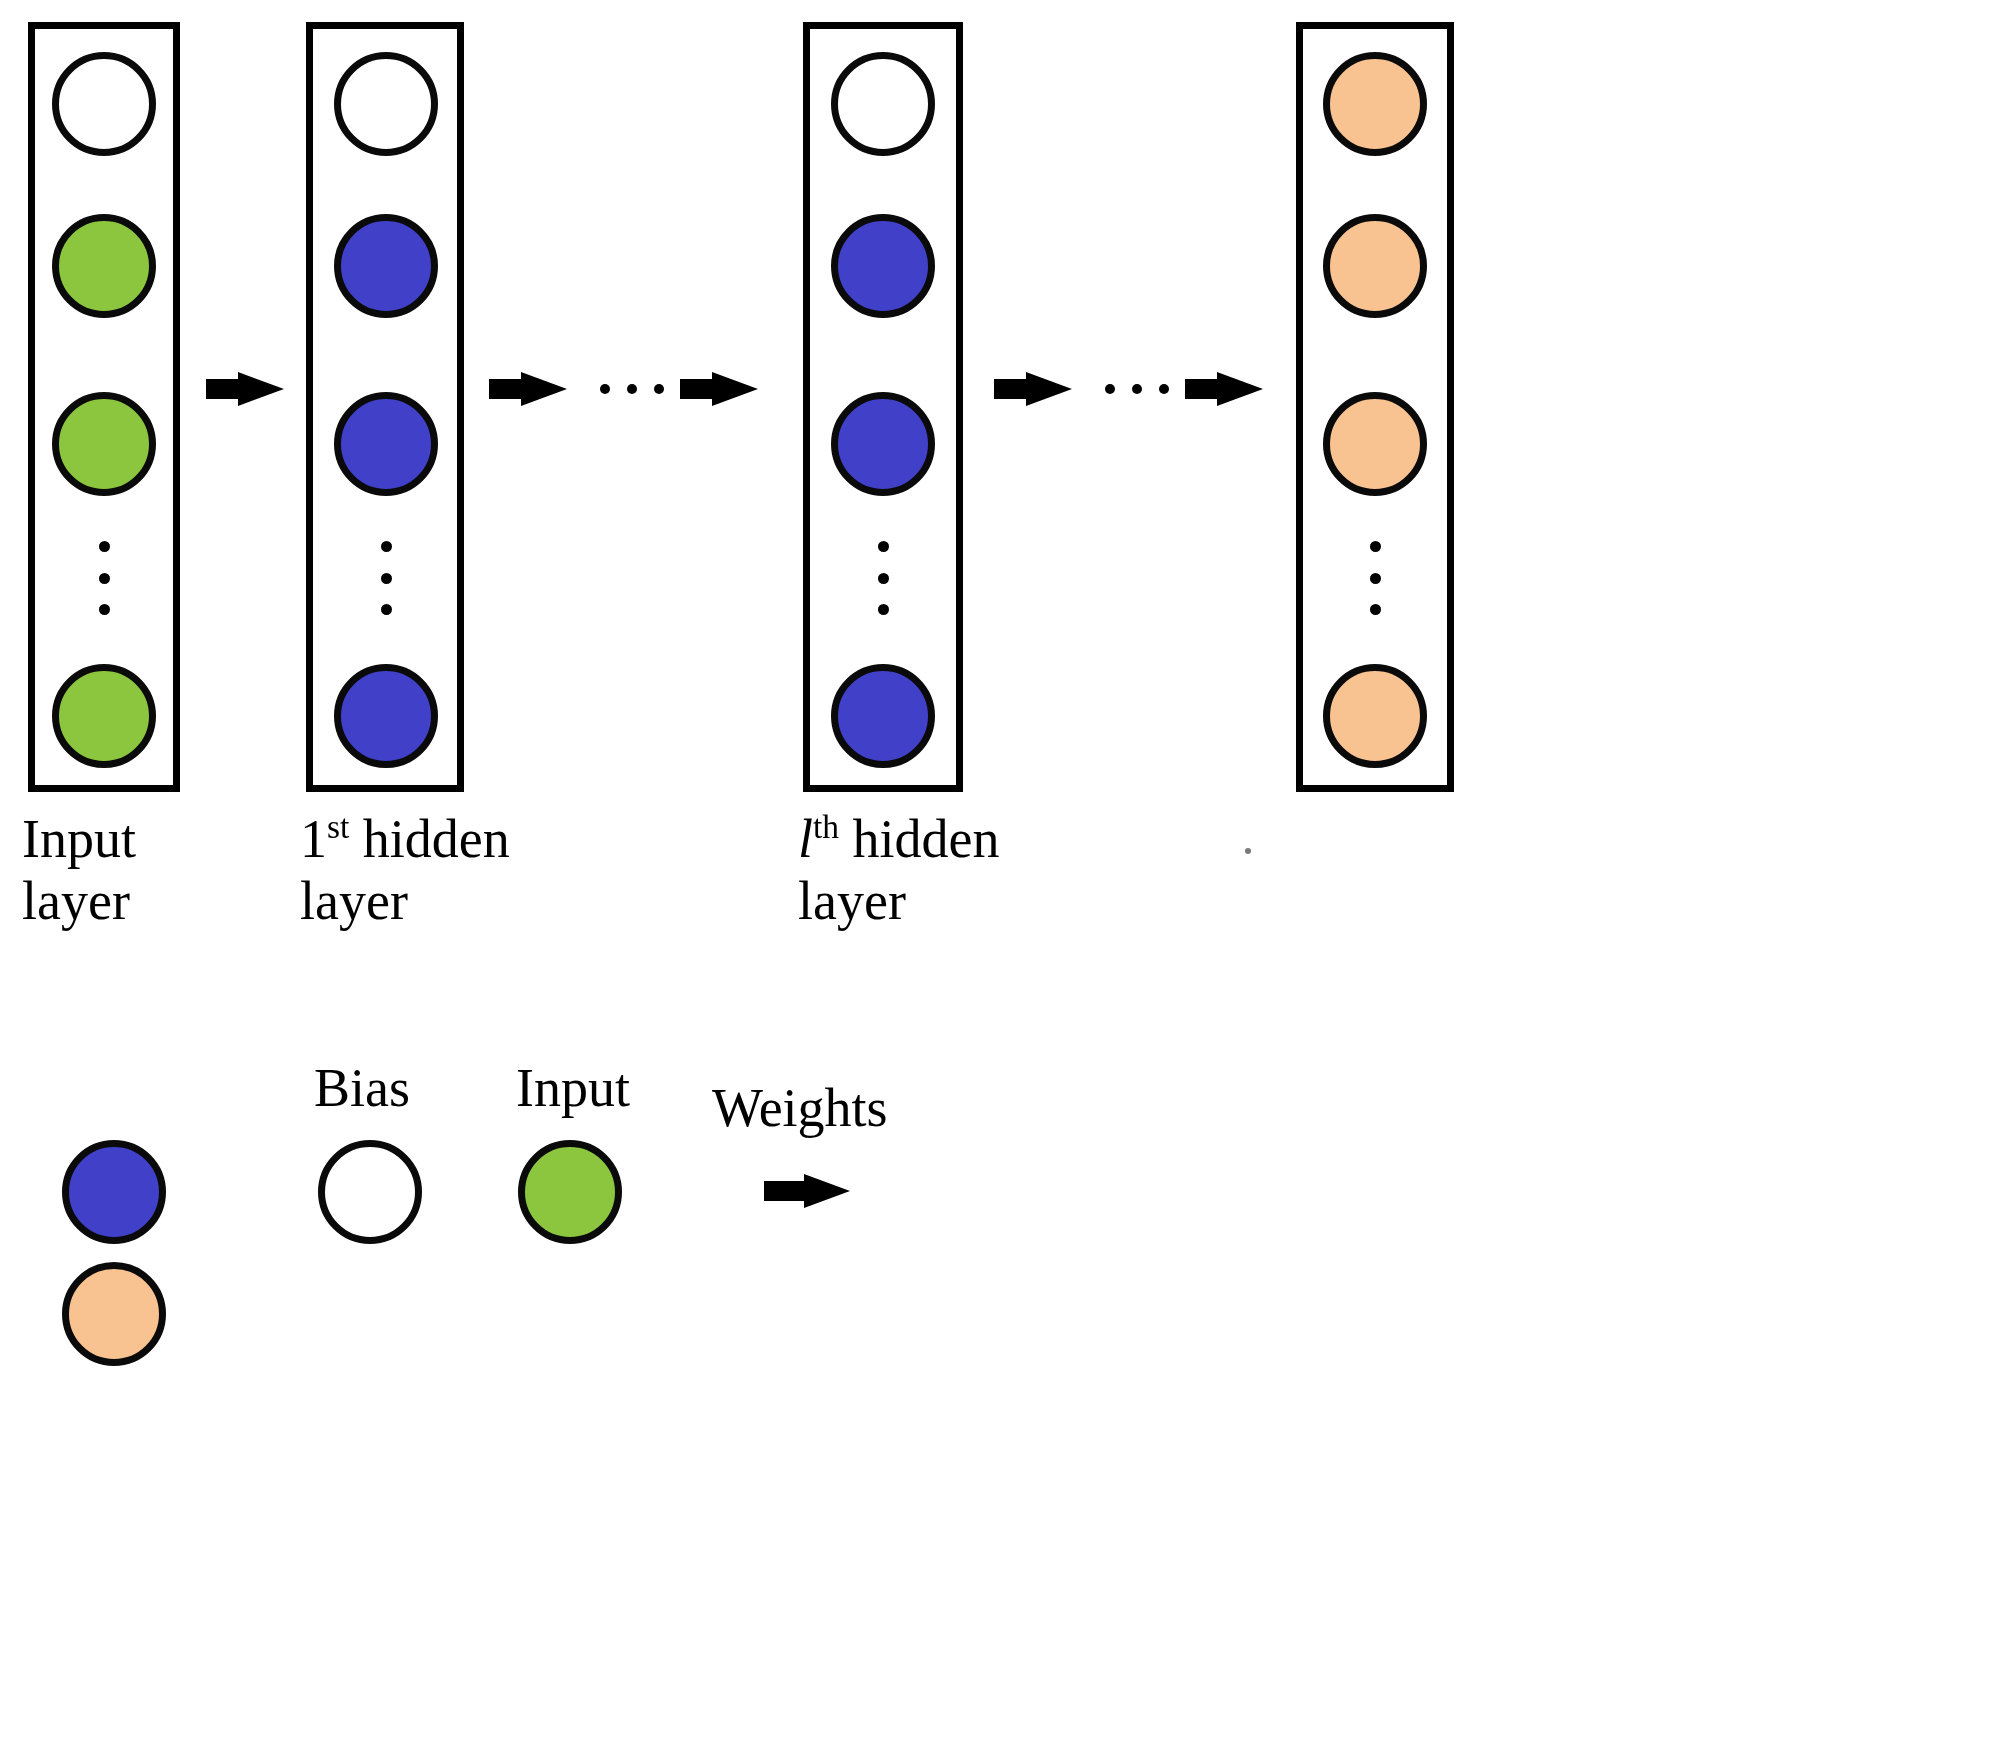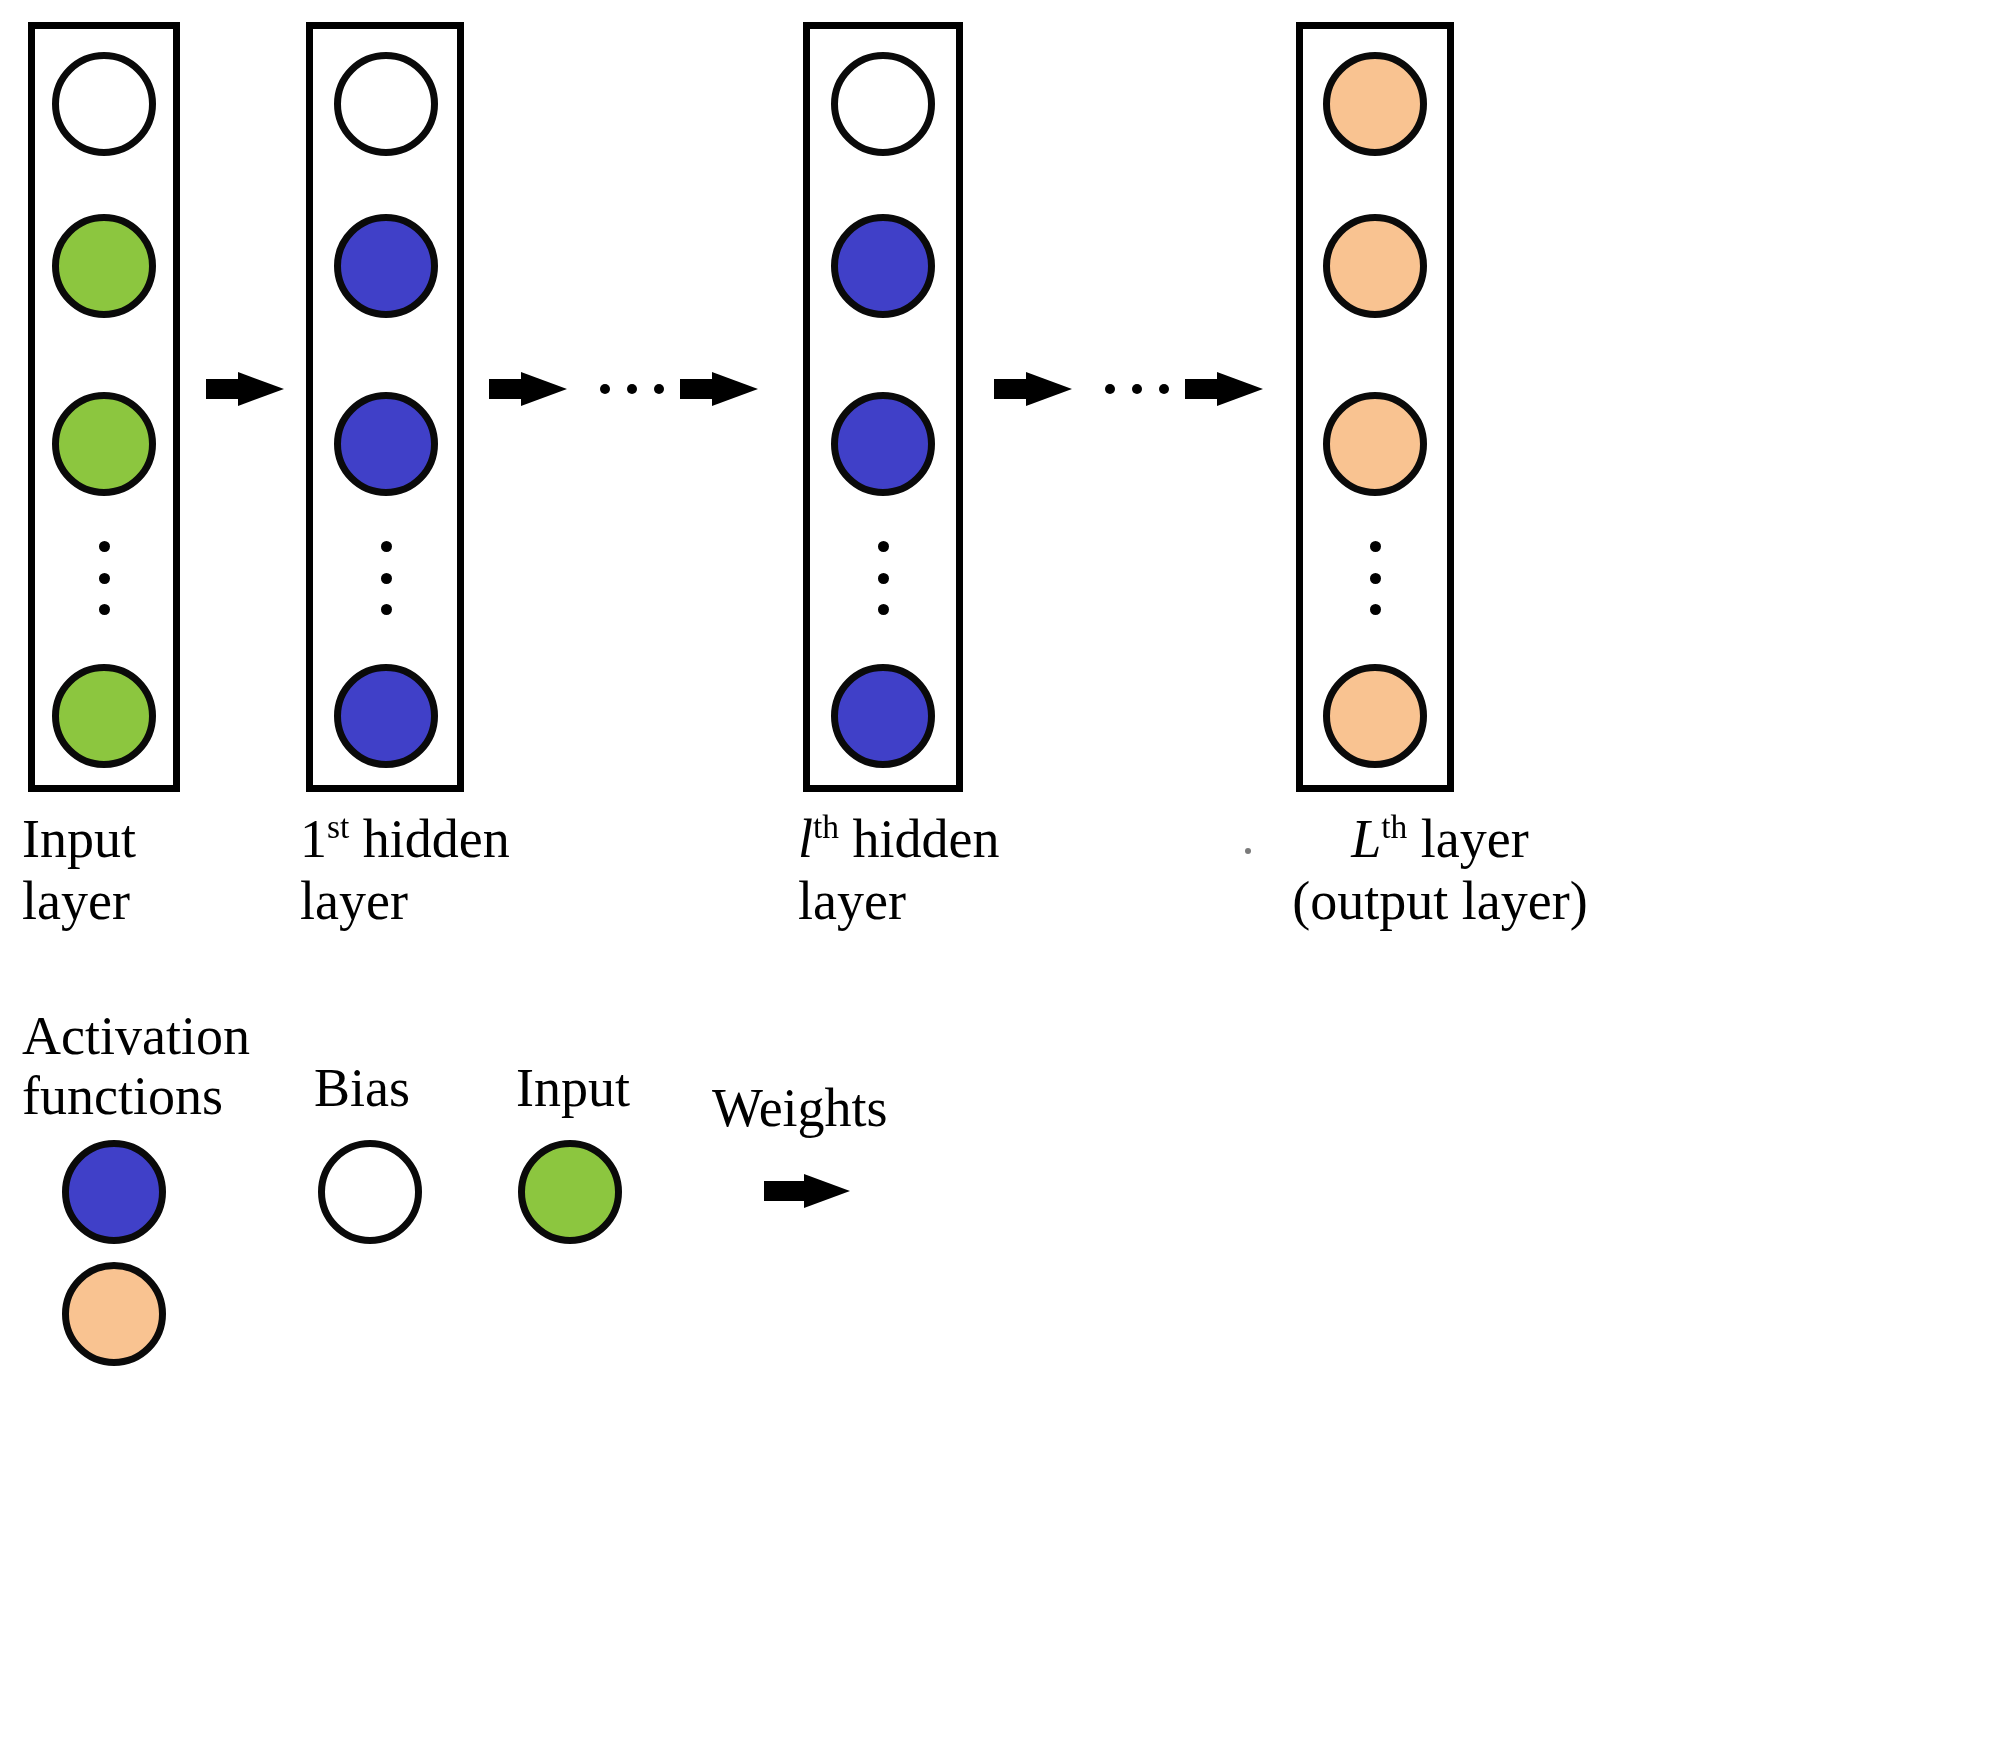--- a/index.html
+++ b/index.html
@@ -218,23 +218,21 @@
   </div>
 
   <div class="layer-label" style="left:22px; top:808px;">Input<br>layer</div>
 
   <div class="layer-label" style="left:300px; top:808px;">1<sup>st</sup> hidden<br>layer</div>
 
   <div class="layer-label" style="left:798px; top:808px;"><span class="var">l</span><sup>th</sup> hidden<br>layer</div>
 
   <span class="speck" style="left:1245px; top:848px;"></span>
 
-  <div class="layer-label" style="left:1240px; top:808px; text-align:center; width:400px;"><span class="var">L</span><sup>th</sup> layer<br>(output layer)</div>
-
-  <div class="legend-label" style="left:22px; top:1006px;">Activation<br>functions</div>
+
   <div class="legend-swatch" style="left:62px; top:1140px; width:104px; height:104px; background:#4040C8;"></div>
   <div class="legend-swatch" style="left:62px; top:1262px; width:104px; height:104px; background:#F9C391;"></div>
 
   <div class="legend-label" style="left:314px; top:1058px;">Bias</div>
   <div class="legend-swatch" style="left:318px; top:1140px; width:104px; height:104px; background:#FFFFFF;"></div>
 
   <div class="legend-label" style="left:516px; top:1058px;">Input</div>
   <div class="legend-swatch" style="left:518px; top:1140px; width:104px; height:104px; background:#8CC63F;"></div>
 
   <div class="legend-label" style="left:712px; top:1078px;">Weights</div>

